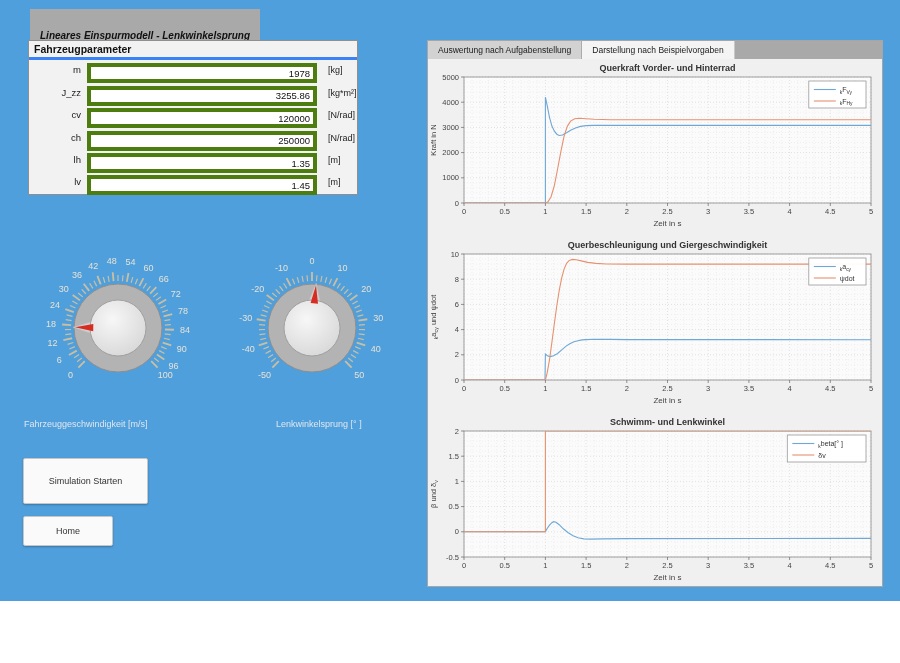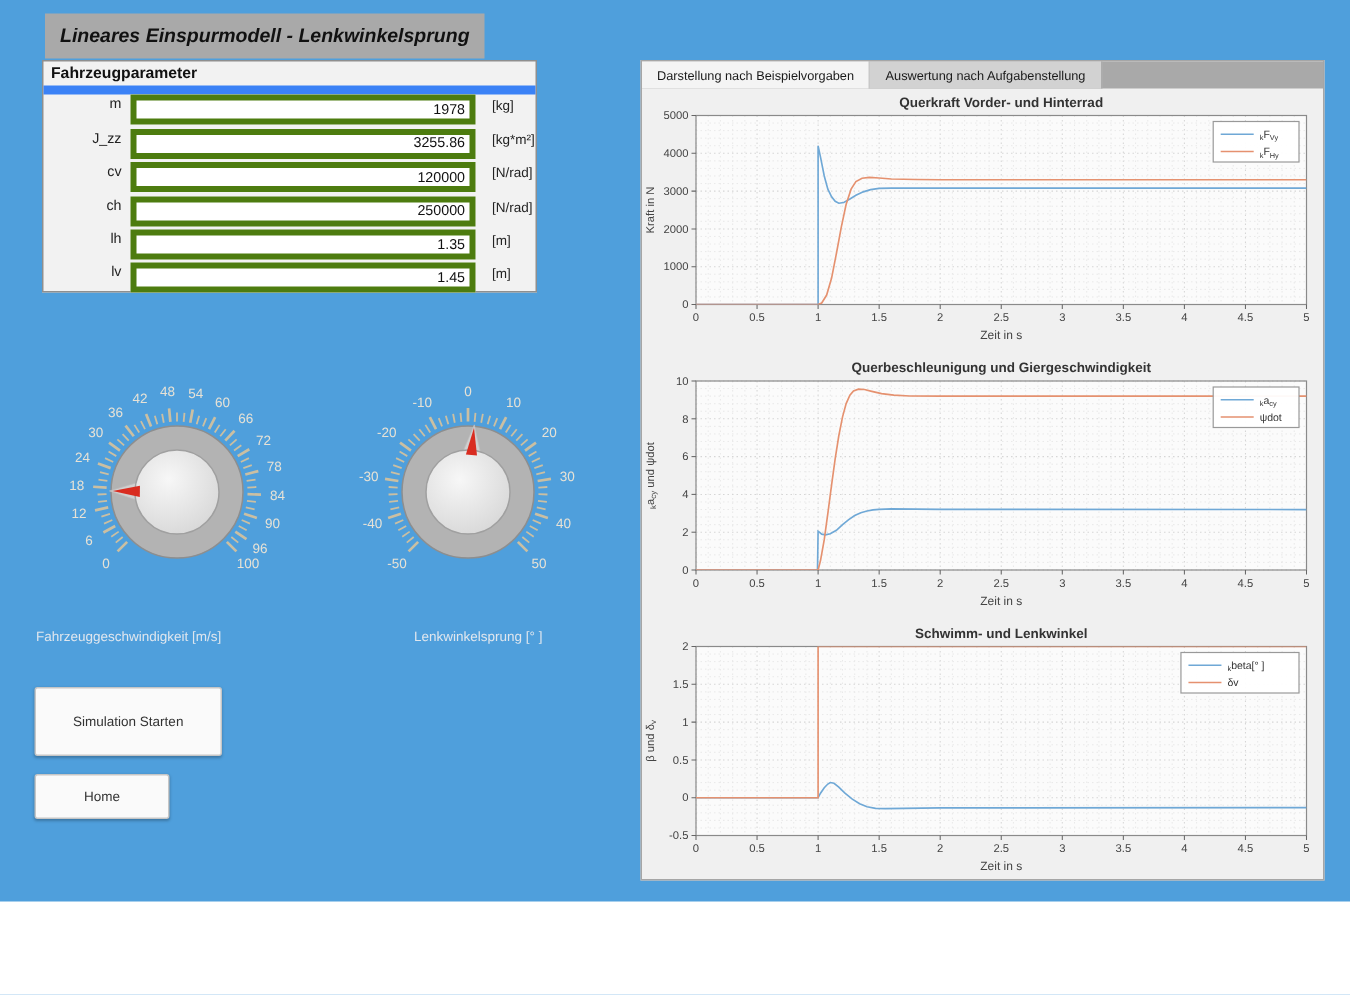--- a/index.html
+++ b/index.html
@@ -1,26 +1,26 @@
 <!DOCTYPE html>
 <html><head>
 <meta charset="utf-8">
 <style>
   html,body{margin:0;padding:0;background:#ffffff;}
   body{width:900px;height:663px;position:relative;overflow:hidden;
        font-family:"Liberation Sans",sans-serif;}
   .app-bg{position:absolute;left:0;top:0;width:900px;height:601px;background:#4f9fdc;}
   .main-title{position:absolute;left:30px;top:9px;height:22px;line-height:22px;
-      background:#a9a9a9;color:#111;font-size:13px;font-weight:bold;font-style:italic;
-      padding:4px 10px;display:inline-block;}
+      background:#a9a9a9;color:#111;font-size:10px;font-weight:bold;font-style:italic;
+      padding:16px 10px;display:inline-block;}
   
   .params-panel{position:absolute;left:28px;top:40px;width:330px;height:155px;
       background:#f2f2f2;border:1px solid #8f8f8f;box-sizing:border-box;}
   .params-header{height:16px;line-height:16px;padding-left:5px;font-size:10.5px;
-      font-weight:bold;color:#111;border-bottom:6px solid #3b82f6;}
+      font-weight:bold;color:#111;border-bottom:3px solid #3b82f6;}
   .prow{position:absolute;left:0;width:100%;height:14px;}
   .prow .plabel{position:absolute;left:6px;width:46px;text-align:right;font-size:9.5px;
       color:#222;line-height:14px;}
   .prow input{position:absolute;left:58px;top:0;width:216px;height:12px;border:4px solid #4d7c0f;
       background:#fff;font-family:"Liberation Sans",sans-serif;font-size:9.5px;text-align:right;
       padding:0 3px;color:#111;}
   .prow .punit{position:absolute;left:284px;font-size:9px;color:#222;line-height:14px;padding-left:15px;}
   
   .knob-svg{position:absolute;width:180px;height:180px;}
   .knob-caption{position:absolute;top:419px;font-size:9px;color:#dfe6ee;}
@@ -241,22 +241,22 @@
   </svg>
 
 <div class="knob-caption" style="left:24px">Fahrzeuggeschwindigkeit [m/s]</div>
 <div class="knob-caption" style="left:276px">Lenkwinkelsprung [° ]</div>
 
 <button class="btn btn-sim">Simulation Starten</button>
 <button class="btn btn-home">Home</button>
 
 <div class="right-panel">
   <div class="tabbar">
+    <div class="tab inactive">Auswertung nach Aufgabenstellung</div>
     <div class="tab active">Darstellung nach Beispielvorgaben</div>
-    <div class="tab inactive">Auswertung nach Aufgabenstellung</div>
   </div>
   <svg id="chart0" class="chart-svg" viewBox="0 0 456 172">
       <rect x="36" y="16" width="407" height="126" fill="#fbfbfb"></rect>
       <line x1="44.14" y1="16" x2="44.14" y2="142" stroke="#e7e7e7" stroke-width="0.6" stroke-dasharray="1,2"></line>
       <line x1="52.28" y1="16" x2="52.28" y2="142" stroke="#e7e7e7" stroke-width="0.6" stroke-dasharray="1,2"></line>
       <line x1="60.42" y1="16" x2="60.42" y2="142" stroke="#e7e7e7" stroke-width="0.6" stroke-dasharray="1,2"></line>
       <line x1="68.56" y1="16" x2="68.56" y2="142" stroke="#e7e7e7" stroke-width="0.6" stroke-dasharray="1,2"></line>
       <line x1="84.84" y1="16" x2="84.84" y2="142" stroke="#e7e7e7" stroke-width="0.6" stroke-dasharray="1,2"></line>
       <line x1="92.97999999999999" y1="16" x2="92.97999999999999" y2="142" stroke="#e7e7e7" stroke-width="0.6" stroke-dasharray="1,2"></line>
       <line x1="101.12" y1="16" x2="101.12" y2="142" stroke="#e7e7e7" stroke-width="0.6" stroke-dasharray="1,2"></line>

